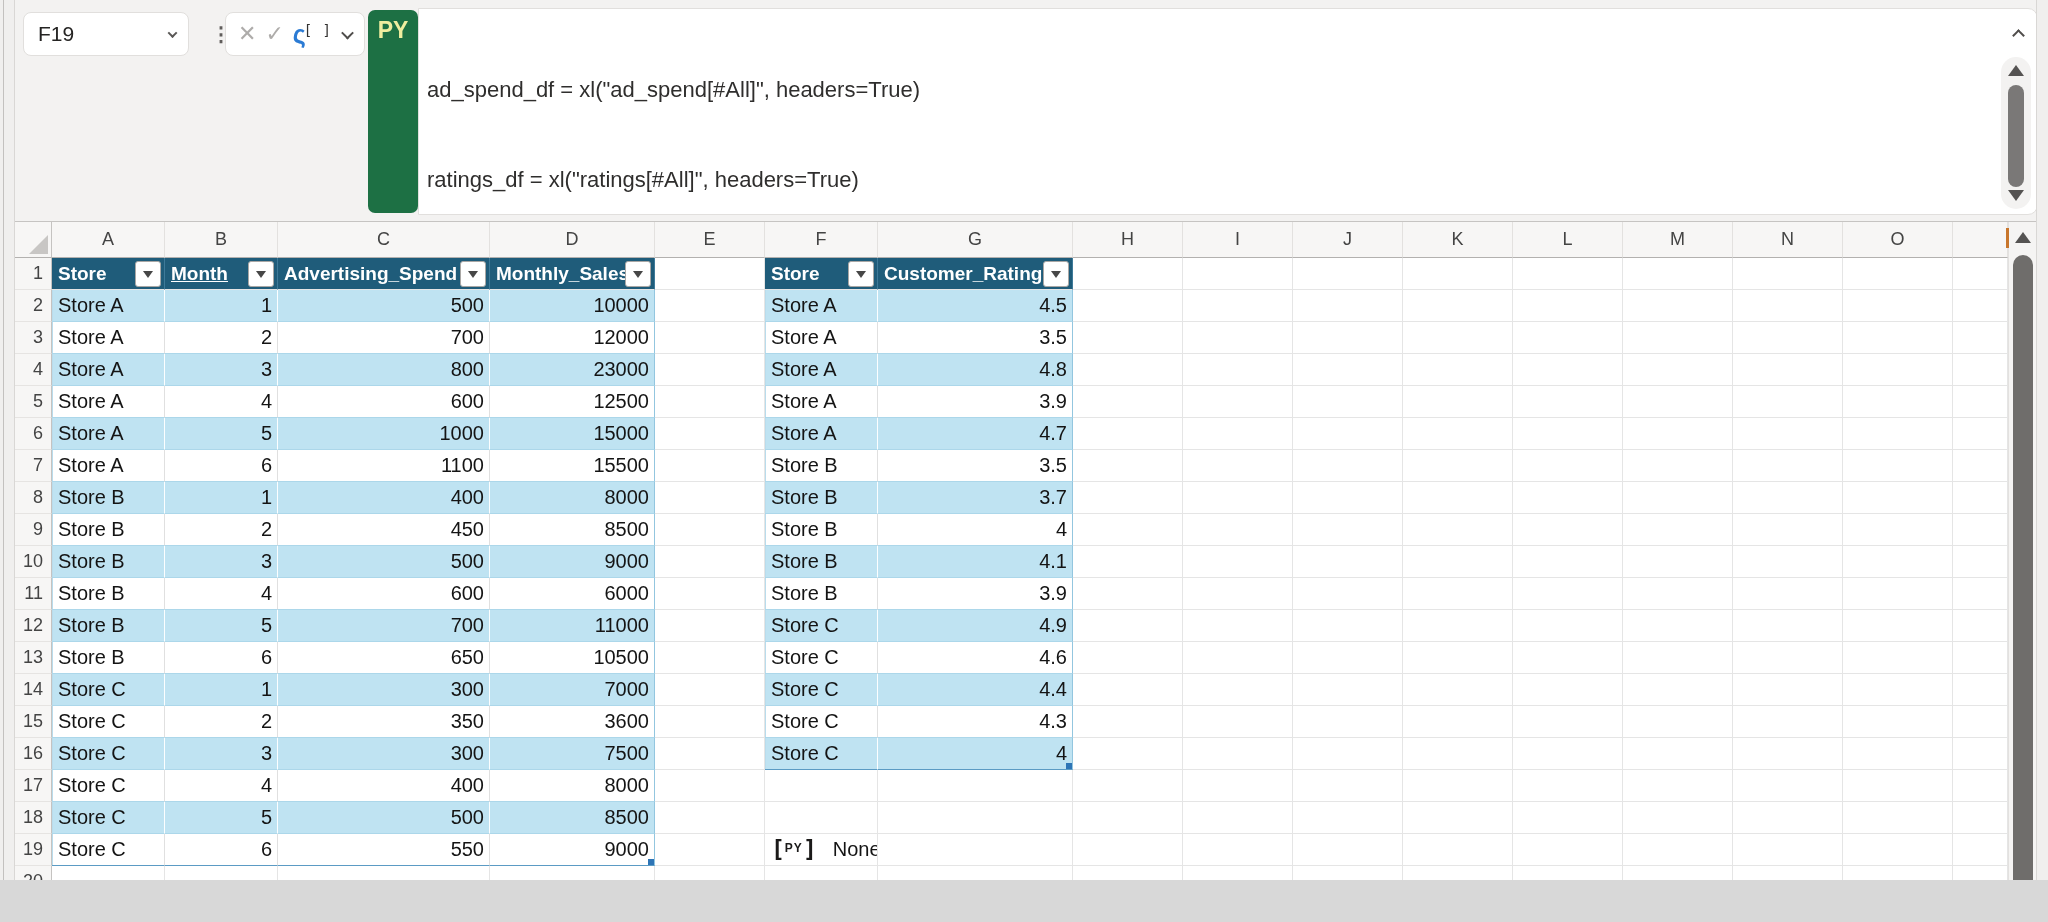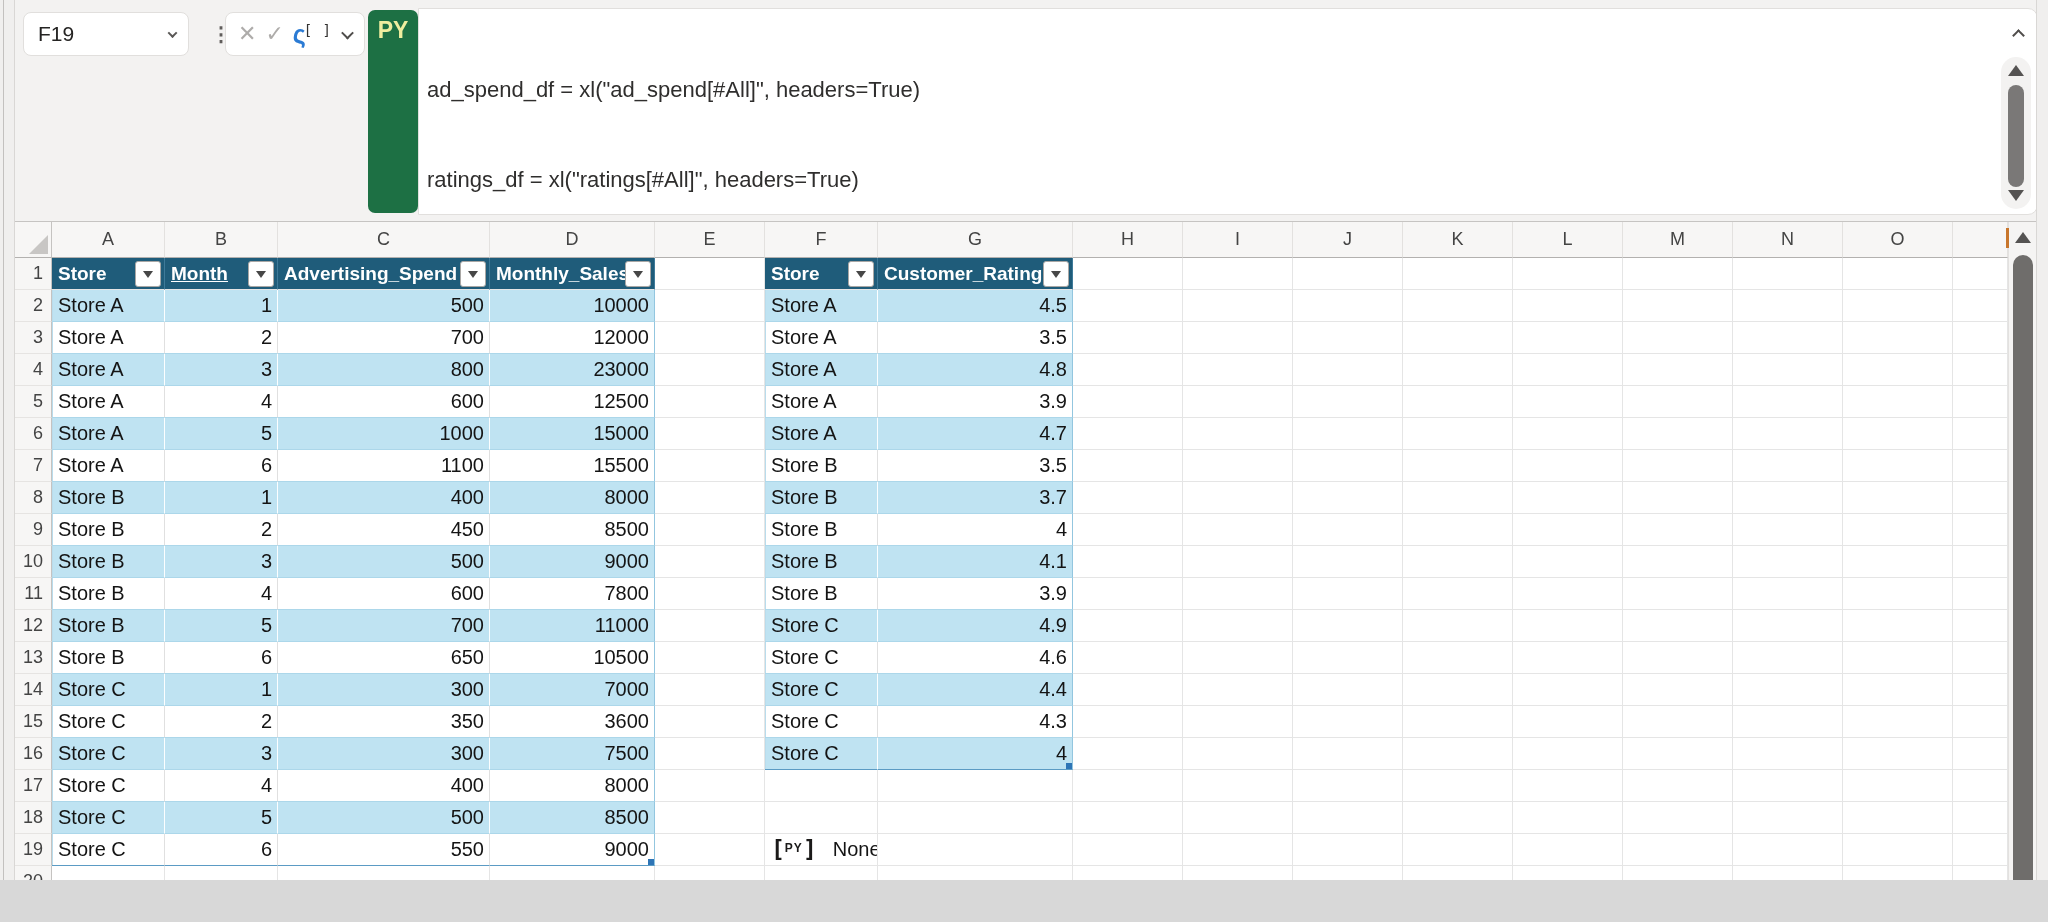--- a/index.html
+++ b/index.html
@@ -347,21 +347,21 @@
         <div class="cell al" style="width: 110px;"></div>
         <div class="cell al" style="width: 110px;"></div>
         <div class="cell al" style="width: 110px;"></div>
         <div class="cell al" style="width: 55px;"></div>
       </div>
       <div class="grow">
         <div class="gnum">11</div>
         <div class="cell tcell plain al t-left" style="width: 113px;">Store B</div>
         <div class="cell tcell plain ar" style="width: 113px;">4</div>
         <div class="cell tcell plain ar" style="width: 212px;">600</div>
-        <div class="cell tcell plain ar t-right" style="width: 165px;">7800</div>
+        <div class="cell tcell plain ar t-right" style="width: 165px;">6000</div>
         <div class="cell al" style="width: 110px;"></div>
         <div class="cell tcell plain al t-left" style="width: 113px;">Store B</div>
         <div class="cell tcell plain ar t-right" style="width: 195px;">3.9</div>
         <div class="cell al" style="width: 110px;"></div>
         <div class="cell al" style="width: 110px;"></div>
         <div class="cell al" style="width: 110px;"></div>
         <div class="cell al" style="width: 110px;"></div>
         <div class="cell al" style="width: 110px;"></div>
         <div class="cell al" style="width: 110px;"></div>
         <div class="cell al" style="width: 110px;"></div>

